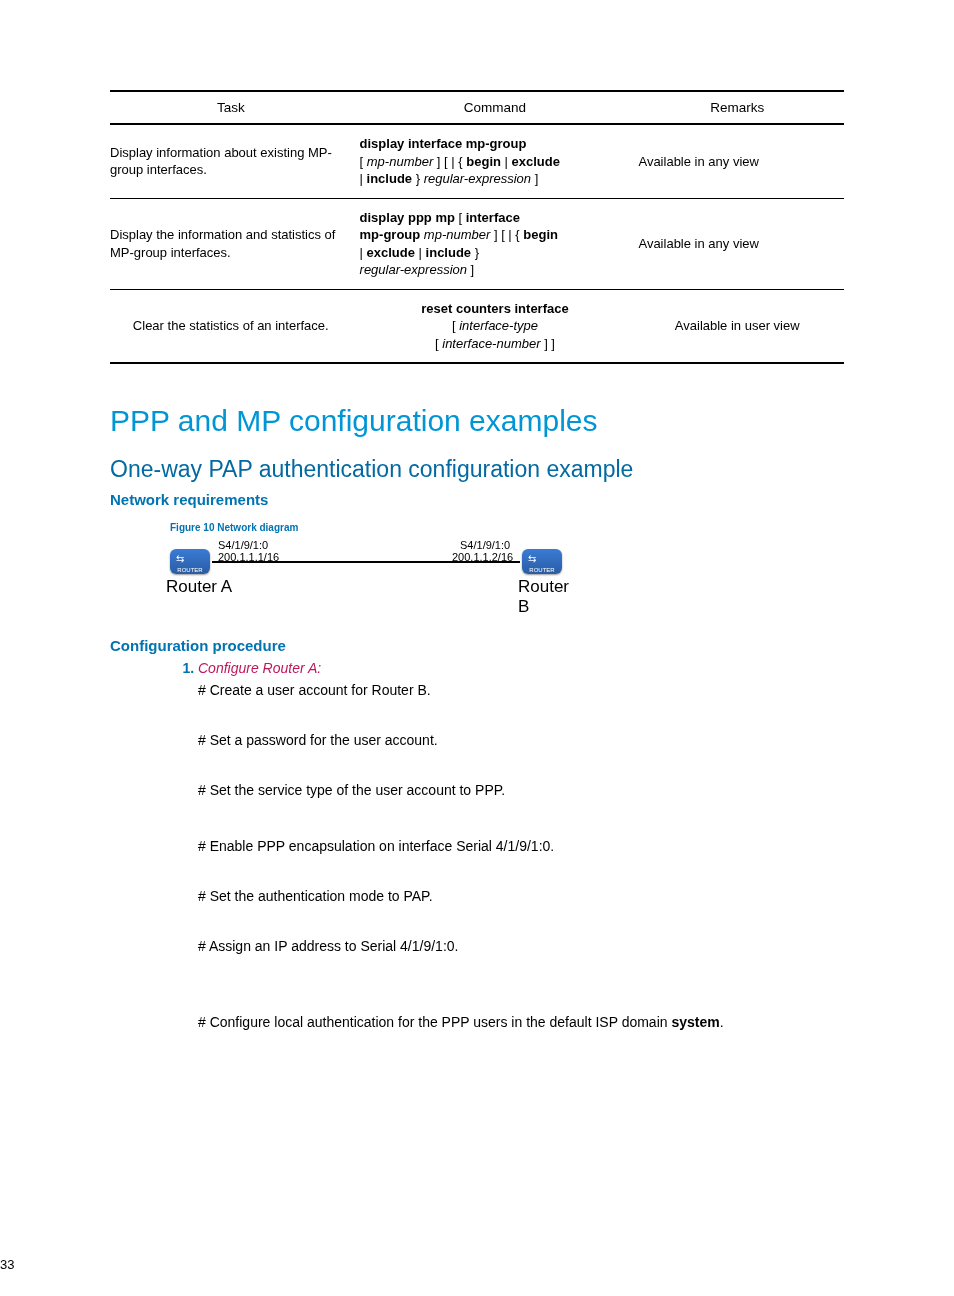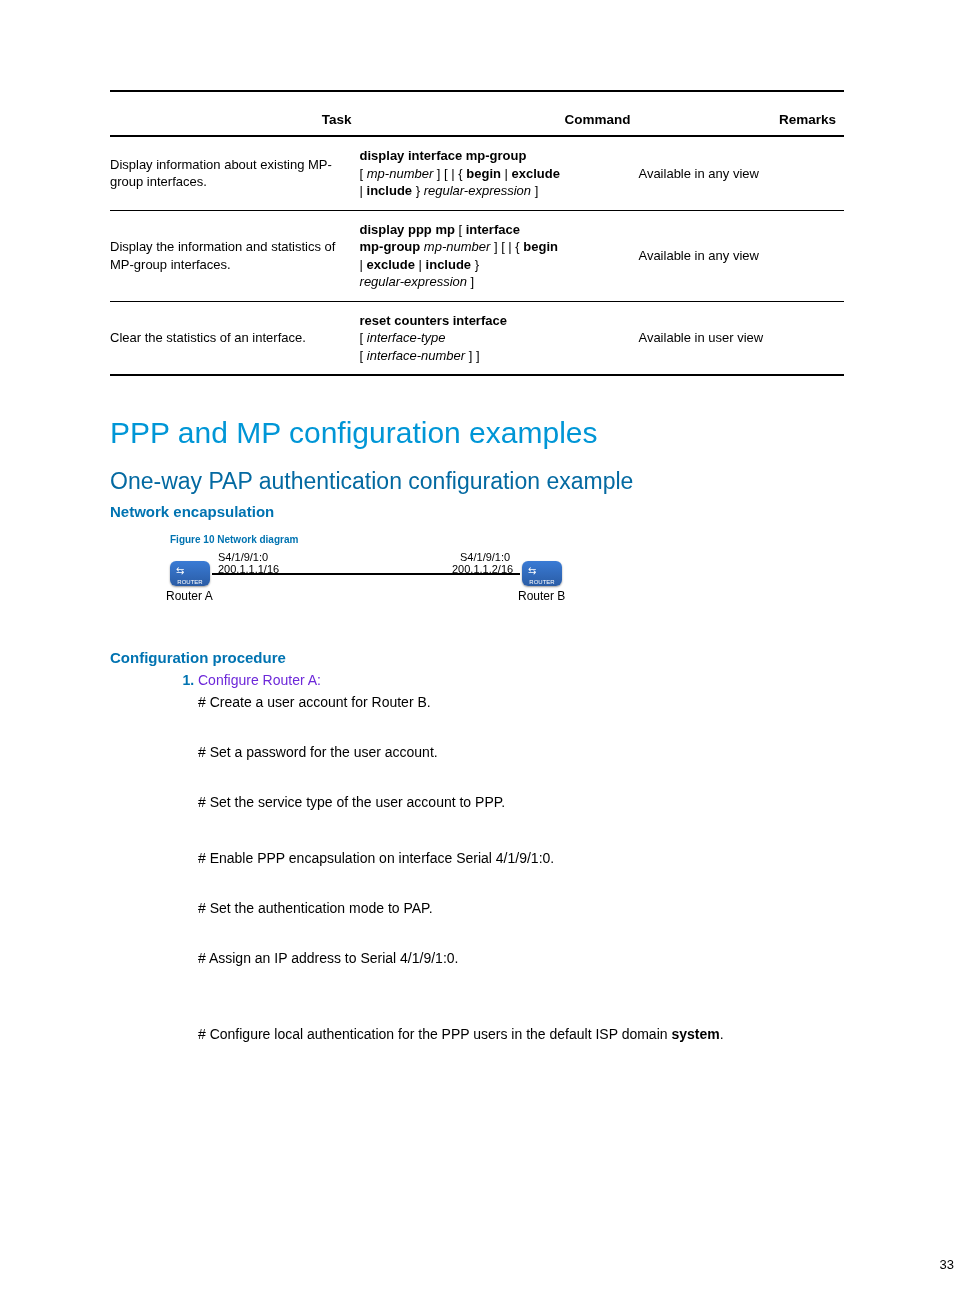--- a/index.html
+++ b/index.html
@@ -19,35 +19,36 @@
     position: relative;
   }
   table.cmdtable {
     width: 100%;
     border-collapse: collapse;
     border-top: 2px solid #000;
     border-bottom: 2px solid #000;
     margin-bottom: 30px;
   }
   table.cmdtable th {
-    text-align: right;
-    font-weight: bold;
-    padding: 20px 8px 8px 0;
+    text-align: center;
+    font-weight: normal;
+    padding: 8px 8px 8px 0;
     border-bottom: 2px solid #000;
     font-size: 13.5px;
   }
   table.cmdtable td {
     vertical-align: middle;
     padding: 10px 8px 10px 0;
     border-bottom: 1px solid #000;
     font-size: 13px;
     line-height: 1.35;
   }
   table.cmdtable tr:last-child td {
     border-bottom: none;
+    text-align: center;
   }
   .bold { font-weight: bold; }
   .ital { font-style: italic; }
   h1.h1 {
     font-weight: 300;
     color: #0096d6;
     font-size: 30px;
     margin: 40px 0 10px 0;
     padding-left: 0;
   }
@@ -112,47 +113,47 @@
     height:2px;
     background:#000;
   }
   .diag-label{
     position:absolute;
     font-size:11px;
     line-height:1.1;
   }
   .diag-caption{
     position:absolute;
-    font-size:12px;
-    text-align:center;
+    font-size:17px;
   }
   ol.proc {
     margin: 6px 0 0 60px;
     padding-left: 28px;
   }
   ol.proc > li {
     color:#0073b1;
     font-weight:bold;
     font-size:14px;
     margin-bottom:6px;
   }
   ol.proc > li > span {
-    color:#6d28d9;
+    color:#be185d;
     font-weight:normal;
+    font-style:italic;
   }
   .step {
     margin: 6px 0 34px 88px;
     font-size: 14px;
   }
   .step-tight { margin-bottom: 20px; }
   .pagenum {
     position: absolute;
     bottom: 24px;
     left: 0; right: 0;
-    text-align: right;
+    text-align: left;
     font-size: 13px;
   }
 </style>
 </head>
 <body>
 
 <div class="page">
 
   <table class="cmdtable">
     <thead>
@@ -190,21 +191,21 @@
           <span>[ </span><span class="ital">interface-number</span><span> ] ]</span>
         </td>
         <td>Available in user view</td>
       </tr>
     </tbody>
   </table>
 
   <h1 class="h1">PPP and MP configuration examples</h1>
   <h2 class="h2">One-way PAP authentication configuration example</h2>
 
-  <h3 class="h3">Network encapsulation</h3>
+  <h3 class="h3">Network requirements</h3>
 
   <div class="figcaption">Figure 10 Network diagram</div>
 
   <div class="diagram">
     <div class="router-icon" style="left:0;top:12px;">
         <div class="arrow-x">⇆</div>
       </div>
     <div class="diag-label" style="left:48px;top:2px;">S4/1/9/1:0</div>
     <div class="diag-label" style="left:48px;top:14px;">200.1.1.1/16</div>
     <div class="diag-line" style="left:42px;width:308px;top:24px;"></div>

